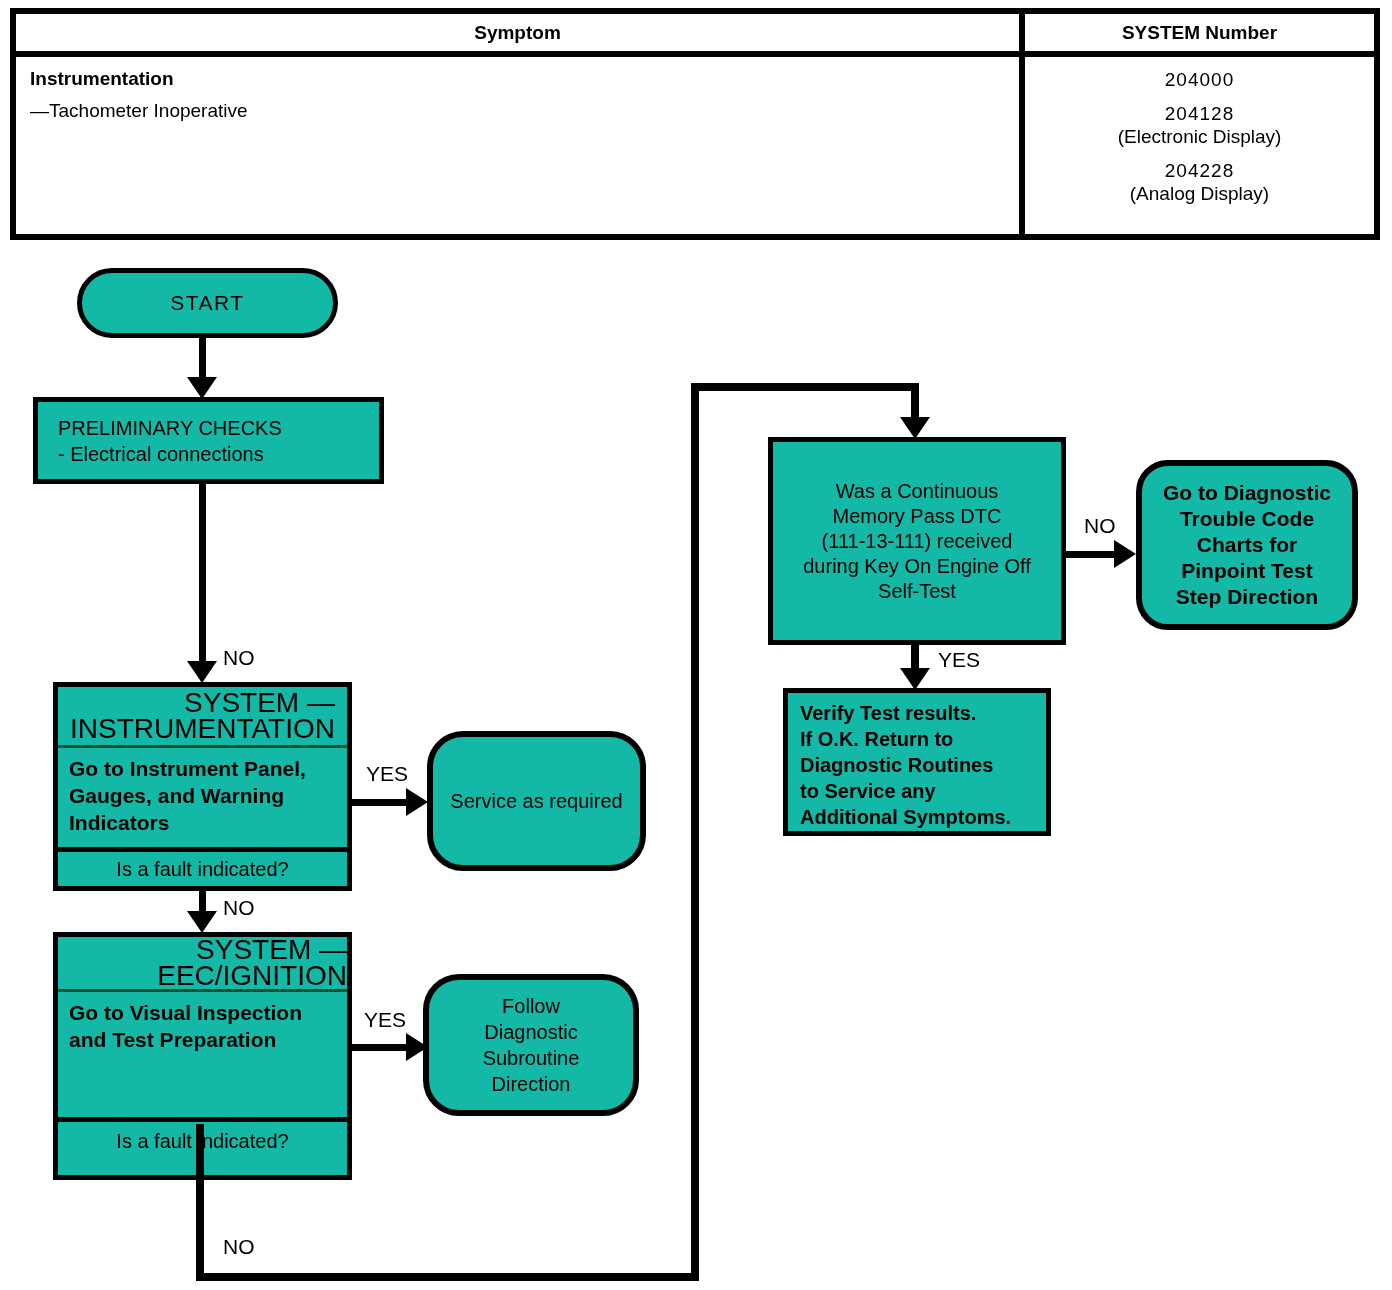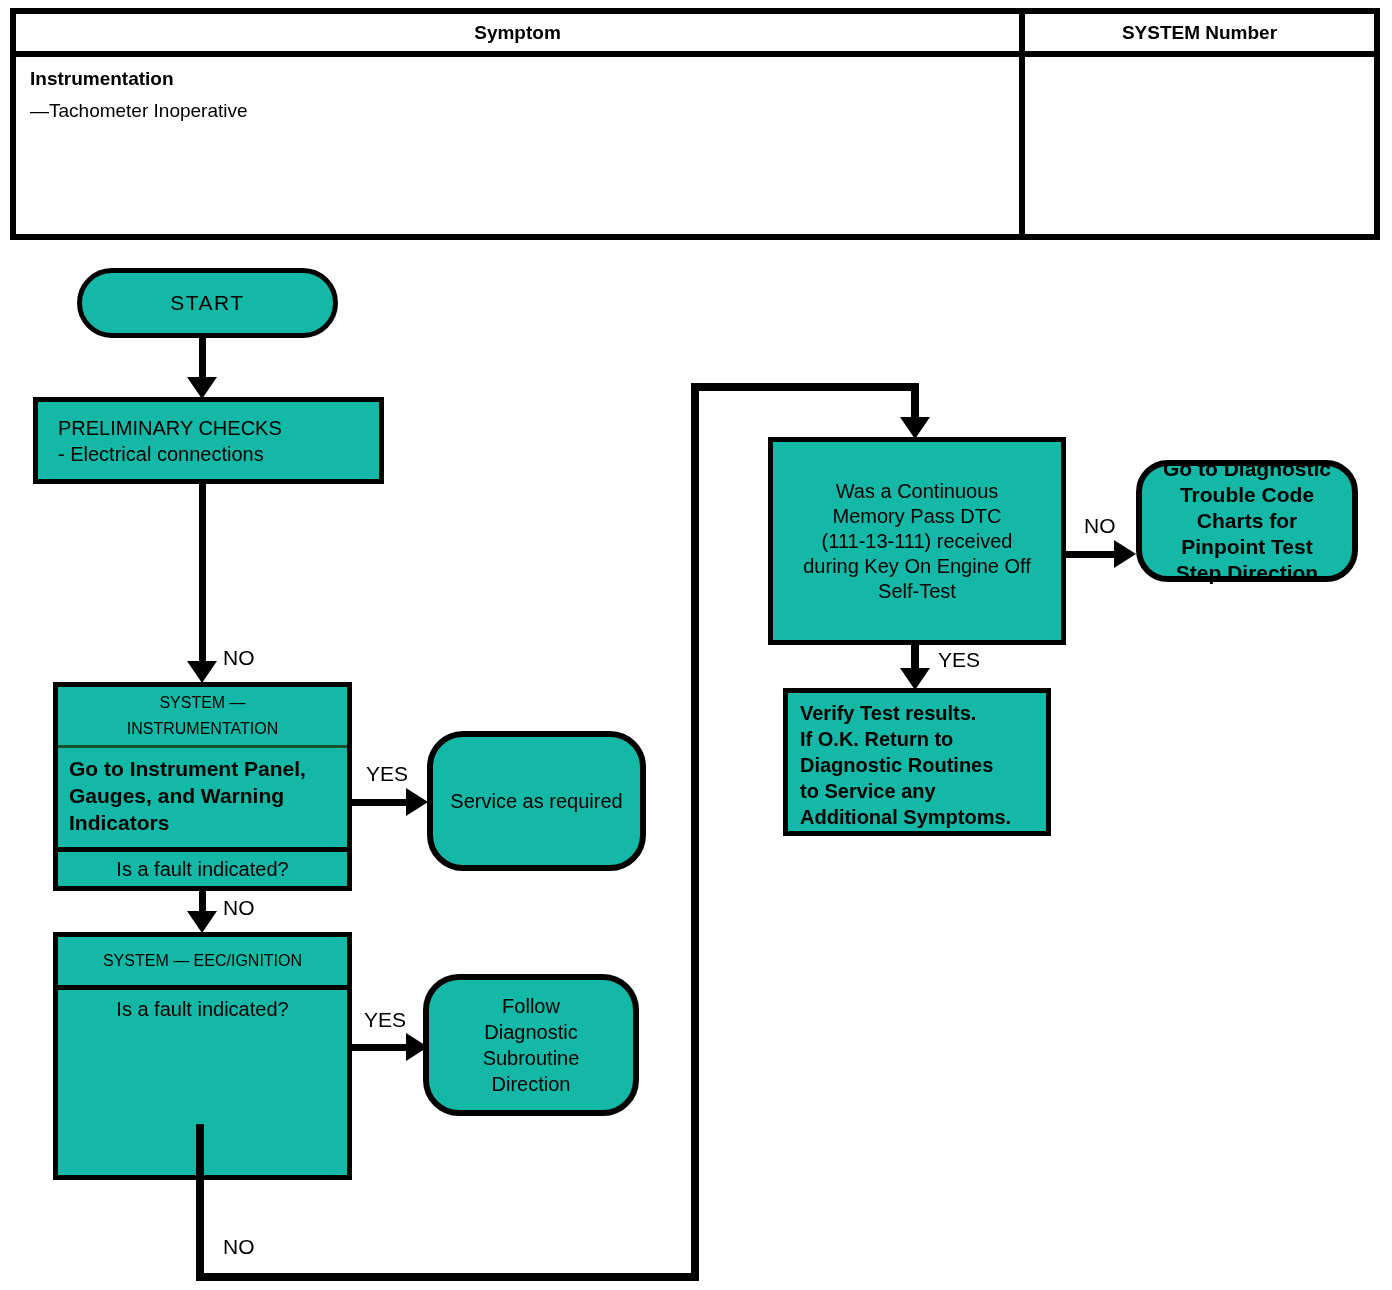--- a/index.html
+++ b/index.html
@@ -26,22 +26,22 @@
   .oas-num{font-size:19px;line-height:23px;letter-spacing:1px;}
   .oas-note{font-size:19px;line-height:23px;}
   
   .node{position:absolute;background:#14b8a6;border:5px solid #000;box-sizing:border-box;}
   .round{border-radius:36px;border-width:6px;display:flex;align-items:center;justify-content:center;text-align:center;}
   .pill{border-radius:40px;display:flex;align-items:center;justify-content:center;
     font-size:21px;letter-spacing:1.5px;}
   .plain-text{font-size:20px;line-height:26px;}
   .bold-text{font-weight:bold;font-size:21px;line-height:26px;}
   .seg-box{display:flex;flex-direction:column;}
-  .seg-header{display:flex;align-items:center;justify-content:center;text-align:center;
-    font-size:16px;line-height:26px;}
+  .seg-header{display:flex;align-items:center;justify-content:center;text-align:right;
+    font-size:28px;line-height:26px;}
   .seg-body{border-top:3px solid #14532d;flex:1;font-weight:bold;font-size:21px;
     line-height:27px;padding:7px 11px;box-sizing:border-box;}
   .seg-question{border-top:5px solid #000;text-align:center;font-size:20px;box-sizing:border-box;}
   
   .ln{position:absolute;background:#000;}
   .ah{position:absolute;width:0;height:0;}
   .ah-down{border-left:15px solid transparent;border-right:15px solid transparent;border-top:22px solid #000;}
   .ah-right{border-top:14px solid transparent;border-bottom:14px solid transparent;border-left:22px solid #000;}
   .edge-label{position:absolute;font-size:21px;}
 </style>
@@ -52,20 +52,33 @@
 
   <div class="symptom-table">
     <div class="t-head">
       <div class="c-sym">Symptom</div>
       <div class="c-oas">SYSTEM Number</div>
     </div>
     <div class="t-body">
       <div class="c-sym sym-cell">
         <div class="sym-cat">Instrumentation</div>
         <div class="sym-item">—Tachometer Inoperative</div>
+      </div>
+      <div class="c-oas oas-cell">
+        <div class="oas-group">
+          <div class="oas-num">204000</div>
+        </div>
+        <div class="oas-group">
+          <div class="oas-num">204128</div>
+          <div class="oas-note">(Electronic Display)</div>
+        </div>
+        <div class="oas-group">
+          <div class="oas-num">204228</div>
+          <div class="oas-note">(Analog Display)</div>
+        </div>
       </div>
     </div>
   </div>
 
   <div class="node pill" style="left:77px;top:268px;width:261px;height:70px;">START</div>
 
   <div class="ln" style="left:199px;top:335px;width:7px;height:44px;"></div>
   <div class="ah ah-down" style="left:187px;top:377px;"></div>
 
   <div class="node plain-text ml" style="left:33px;top:397px;width:351px;height:87px;padding:13px 8px 0 20px;">PRELIMINARY CHECKS
@@ -89,20 +102,22 @@
   <div class="edge-label" style="left:366px;top:762px;">YES</div>
 
   <div class="node round plain-text" style="left:427px;top:731px;width:219px;height:140px;">Service as required</div>
 
   <div class="ln" style="left:199px;top:891px;width:7px;height:22px;"></div>
   <div class="ah ah-down" style="left:187px;top:911px;"></div>
   <div class="edge-label" style="left:223px;top:896px;">NO</div>
 
   <div class="node seg-box" style="left:53px;top:932px;width:299px;height:248px;">
     <div class="seg-header" style="flex:0 0 48px;">SYSTEM — EEC/IGNITION</div>
+    <div class="seg-body ml">Go to Visual Inspection
+and Test Preparation</div>
     <div class="seg-question" style="flex:0 0 58px;padding-top:8px;">Is a fault indicated?</div>
   </div>
 
   <div class="ln" style="left:352px;top:1044px;width:56px;height:7px;"></div>
   <div class="ah ah-right" style="left:406px;top:1033px;"></div>
   <div class="edge-label" style="left:364px;top:1008px;">YES</div>
 
   <div class="node round plain-text ml" style="left:423px;top:974px;width:216px;height:142px;">Follow
 Diagnostic
 Subroutine
@@ -119,21 +134,21 @@
   <div class="node plain-text ml" style="left:768px;top:437px;width:298px;height:208px;display:flex;align-items:center;justify-content:center;text-align:center;line-height:25px;">Was a Continuous
 Memory Pass DTC
 (111-13-111) received
 during Key On Engine Off
 Self-Test</div>
 
   <div class="ln" style="left:1066px;top:551px;width:50px;height:7px;"></div>
   <div class="ah ah-right" style="left:1114px;top:540px;"></div>
   <div class="edge-label" style="left:1084px;top:514px;">NO</div>
 
-  <div class="node round bold-text ml" style="left:1136px;top:460px;width:222px;height:122px;border-radius:32px;">Go to Diagnostic
+  <div class="node round bold-text ml" style="left:1136px;top:460px;width:222px;height:170px;border-radius:32px;">Go to Diagnostic
 Trouble Code
 Charts for
 Pinpoint Test
 Step Direction</div>
 
   <div class="ln" style="left:911px;top:644px;width:8px;height:28px;"></div>
   <div class="ah ah-down" style="left:900px;top:668px;"></div>
   <div class="edge-label" style="left:938px;top:648px;">YES</div>
 
   <div class="node ml" style="left:783px;top:688px;width:268px;height:148px;font-weight:bold;font-size:20px;line-height:26px;padding:7px 12px;">Verify Test results.

